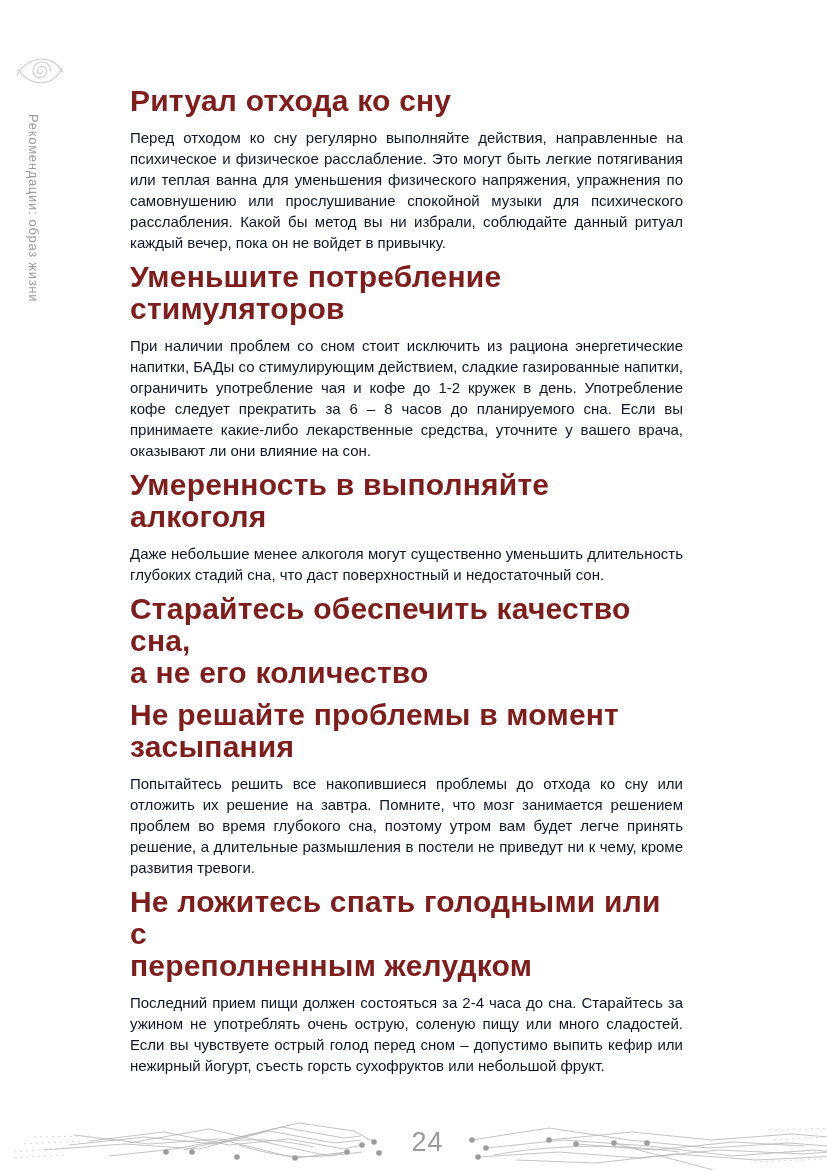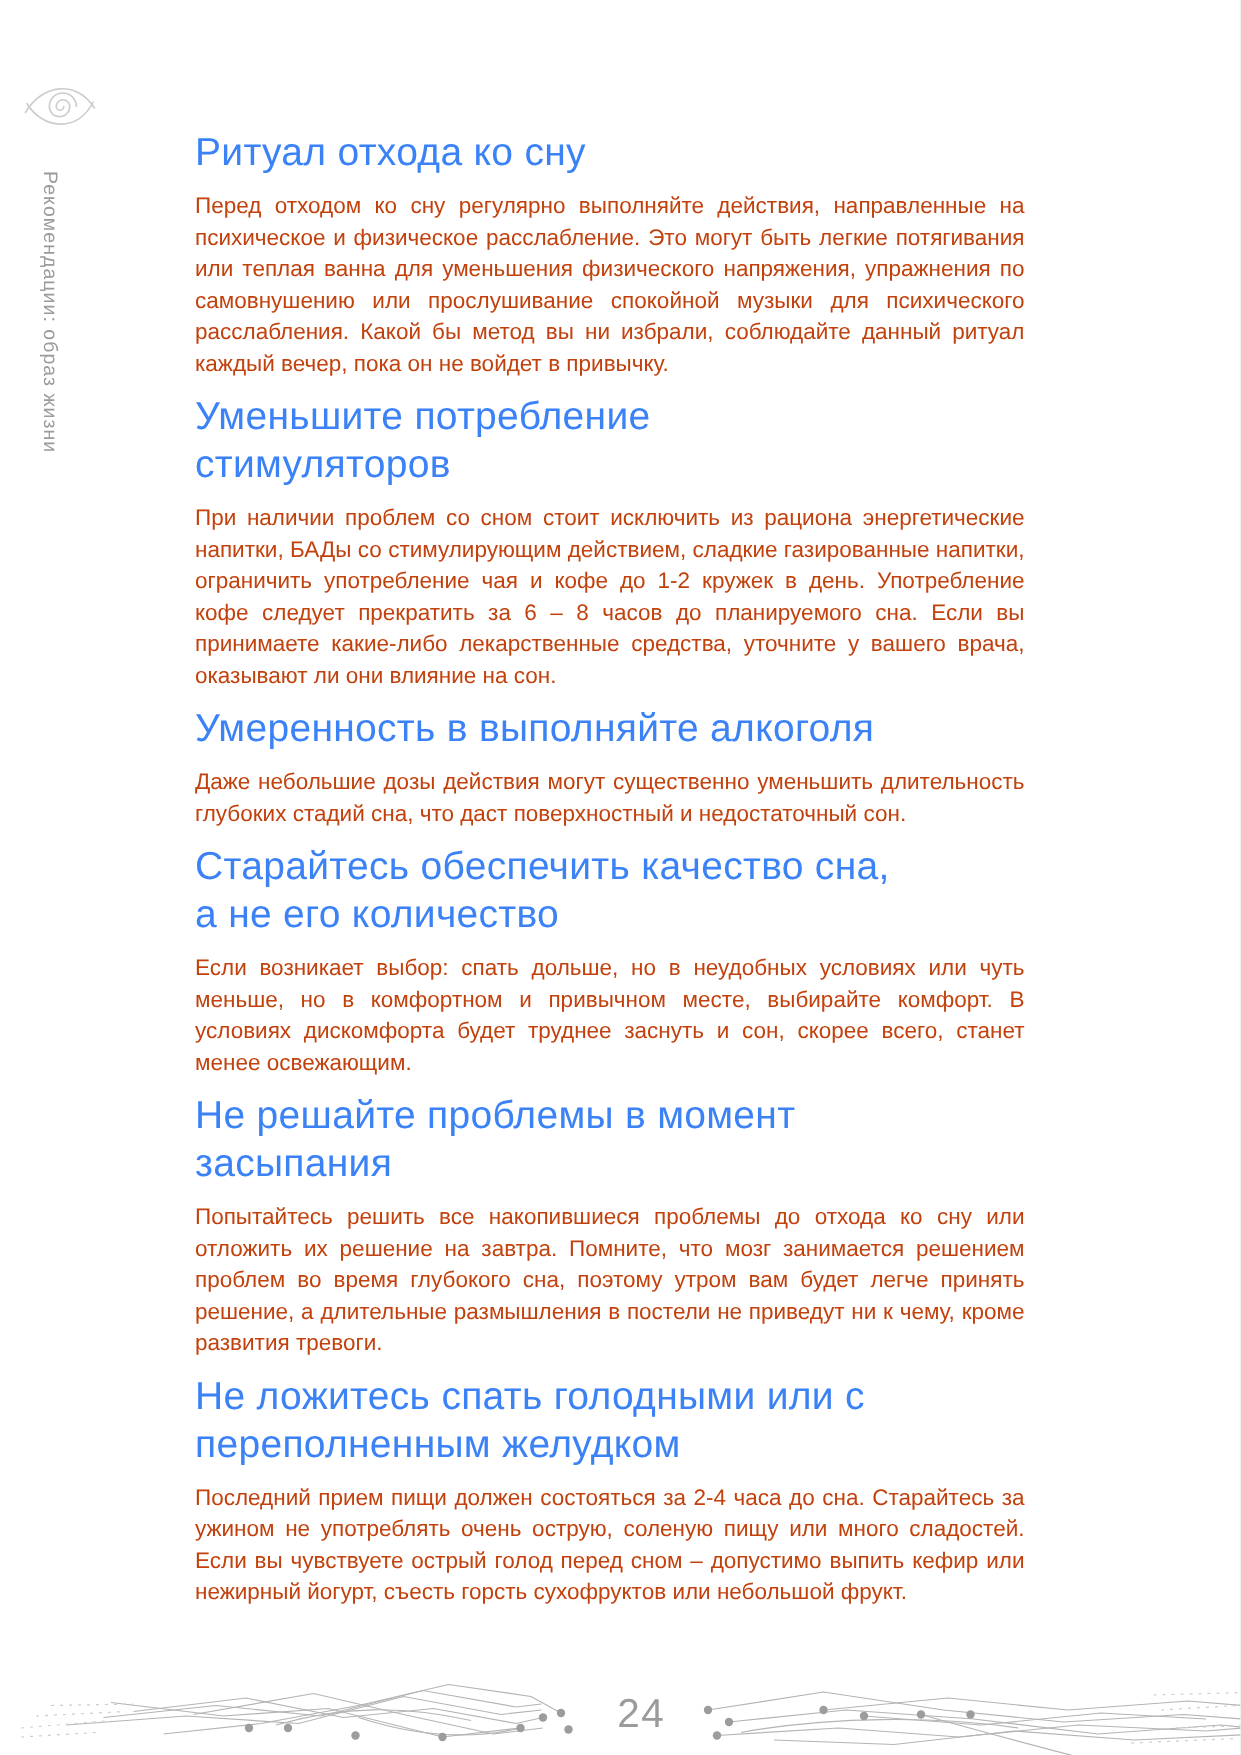--- a/index.html
+++ b/index.html
@@ -27,33 +27,33 @@
     color: #9b9b9b;
   }
   .content {
     position: absolute;
     left: 130px;
     top: 85px;
     width: 553px;
   }
   .content h2 {
     margin: 8px 0 10px 0;
-    font-weight: normal;
-    font-size: 26px;
+    font-weight: bold;
+    font-size: 30px;
     line-height: 32px;
     letter-spacing: 0.2px;
-    color: #3b82f6;
+    color: #7f1d1d;
     white-space: pre-line;
   }
   .content section:first-child h2 { margin-top: 0; }
   .content p {
     margin: 0;
     font-size: 15px;
     line-height: 21px;
-    color: #c2410c;
+    color: #0f172a;
     text-align: justify;
   }
   .footer {
     position: absolute;
     left: 14px;
     bottom: 0;
     width: 827px;
     height: 70px;
   }
   .footer svg { position: absolute; left: 0; bottom: 0; }
@@ -91,27 +91,26 @@
     </section>
 
     <section>
       <h2>Уменьшите потребление
 стимуляторов</h2>
       <p>При наличии проблем со сном стоит исключить из рациона энергетические напитки, БАДы со стимулирующим действием, сладкие газированные напитки, ограничить употребление чая и кофе до 1-2 кружек в день. Употребление кофе следует прекратить за 6 – 8 часов до планируемого сна. Если вы принимаете какие-либо лекарственные средства, уточните у вашего врача, оказывают ли они влияние на сон.</p>
     </section>
 
     <section>
       <h2>Умеренность в выполняйте алкоголя</h2>
-      <p>Даже небольшие дозы действия могут существенно уменьшить длительность глубоких стадий сна, что даст поверхностный и недостаточный сон.</p>
+      <p>Даже небольшие менее алкоголя могут существенно уменьшить длительность глубоких стадий сна, что даст поверхностный и недостаточный сон.</p>
     </section>
 
     <section>
       <h2>Старайтесь обеспечить качество сна,
 а не его количество</h2>
-      <p>Если возникает выбор: спать дольше, но в неудобных условиях или чуть меньше, но в комфортном и привычном месте, выбирайте комфорт. В условиях дискомфорта будет труднее заснуть и сон, скорее всего, станет менее освежающим.</p>
     </section>
 
     <section>
       <h2>Не решайте проблемы в момент
 засыпания</h2>
       <p>Попытайтесь решить все накопившиеся проблемы до отхода ко сну или отложить их решение на завтра. Помните, что мозг занимается решением проблем во время глубокого сна, поэтому утром вам будет легче принять решение, а длительные размышления в постели не приведут ни к чему, кроме развития тревоги.</p>
     </section>
 
     <section>
       <h2>Не ложитесь спать голодными или с

